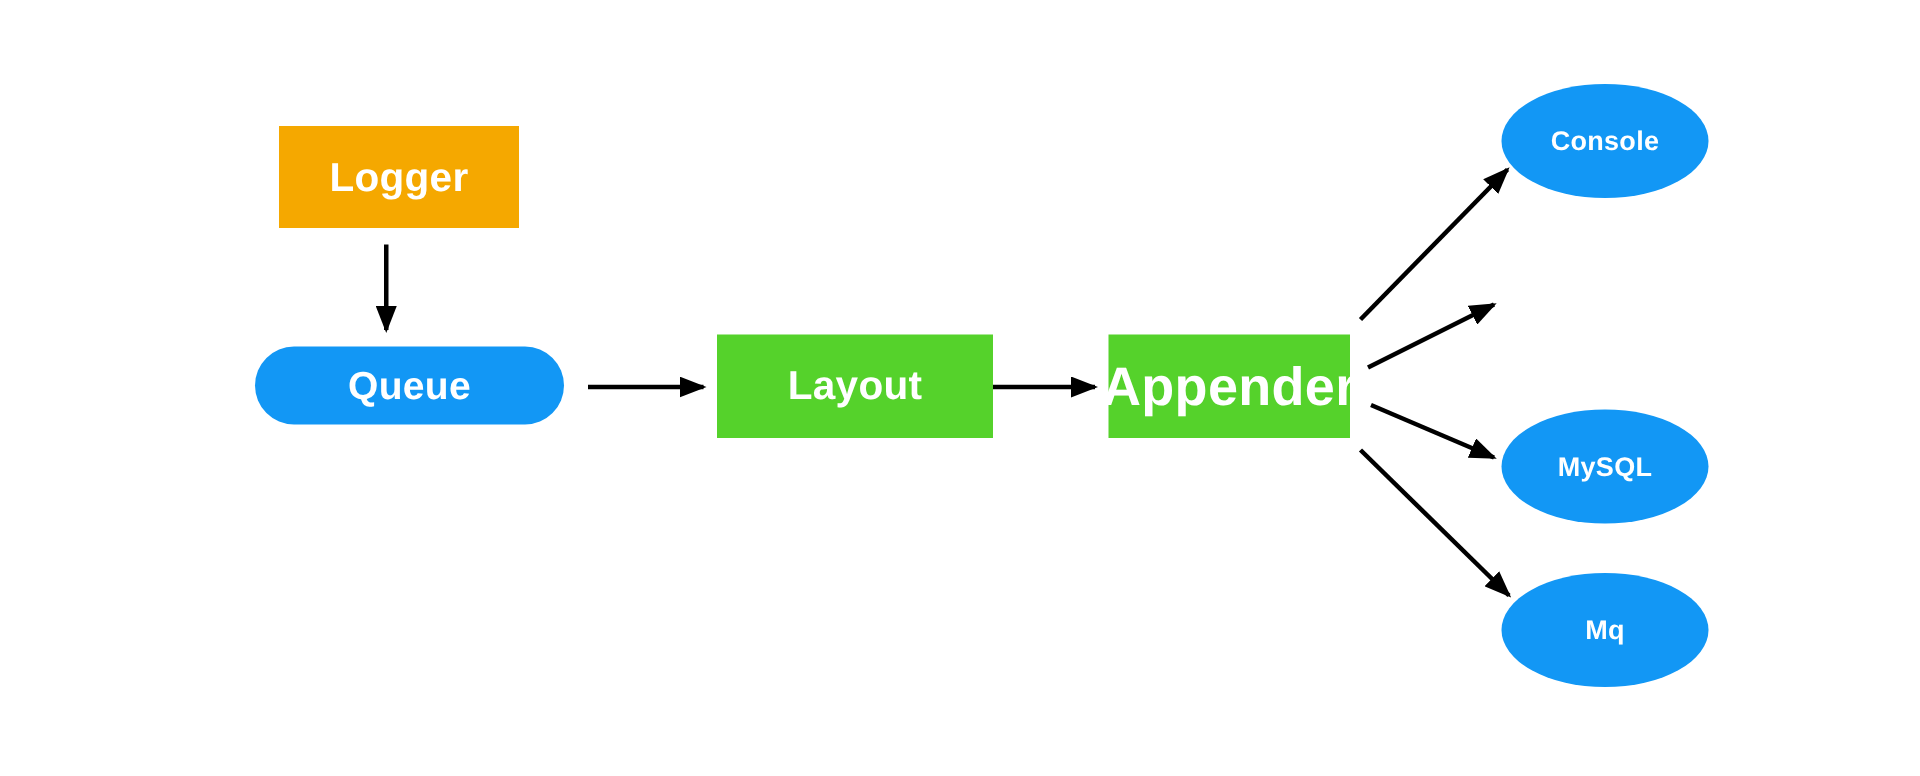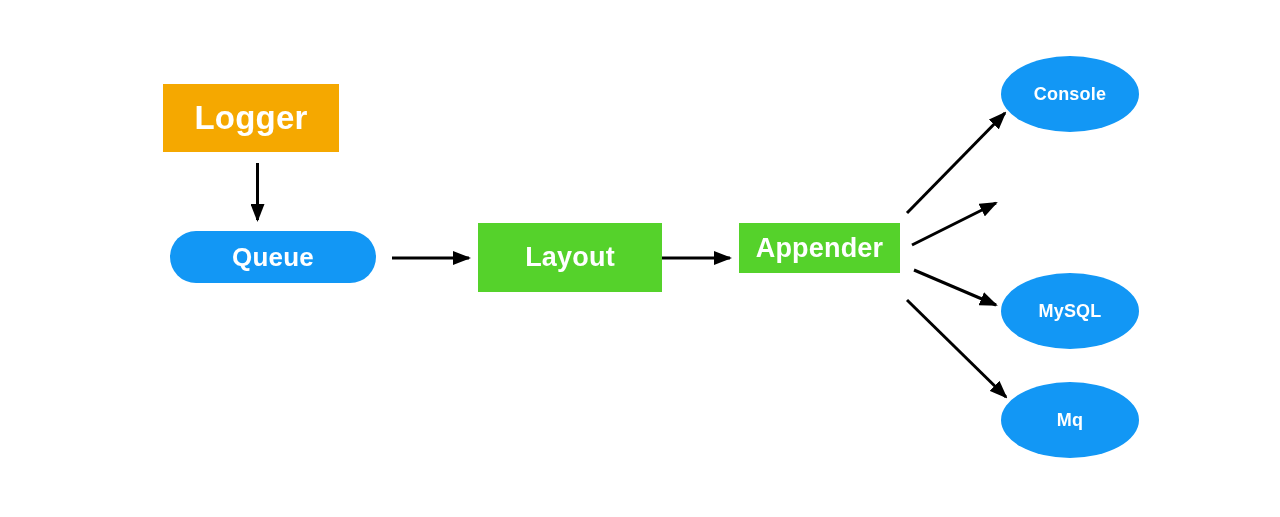--- a/index.html
+++ b/index.html
@@ -33,44 +33,44 @@
     position: absolute;
     display: flex;
     align-items: center;
     justify-content: center;
     color: var(--node-text);
     font-weight: bold;
     text-align: center;
     letter-spacing: 0.2px;
   }
   .node-logger {
-    left: 163px; top: 84px;
-    width: 176px; height: 68px;
+    left: 186px; top: 84px;
+    width: 160px; height: 68px;
     background: var(--orange);
-    font-size: 33px;
+    font-size: 27px;
   }
   .node-queue {
     left: 170px; top: 231px;
     width: 206px; height: 52px;
     background: var(--blue);
     border-radius: 26px;
     font-size: 26px;
     text-align: center;
   }
   .node-layout {
     left: 478px; top: 223px;
     width: 184px; height: 69px;
     background: var(--green);
     font-size: 27px;
   }
   .node-appender {
     left: 739px; top: 223px;
-    width: 161px; height: 50px;
+    width: 161px; height: 69px;
     background: var(--green);
-    font-size: 27px;
+    font-size: 36px;
   }
   .node-ellipse {
     left: 1001px;
     width: 138px; height: 76px;
     background: var(--blue);
     border-radius: 50%;
     font-size: 18px;
   }
   .node-ellipse.out-0 { top: 56px;  }
   .node-ellipse.out-1 { top: 165px; }

